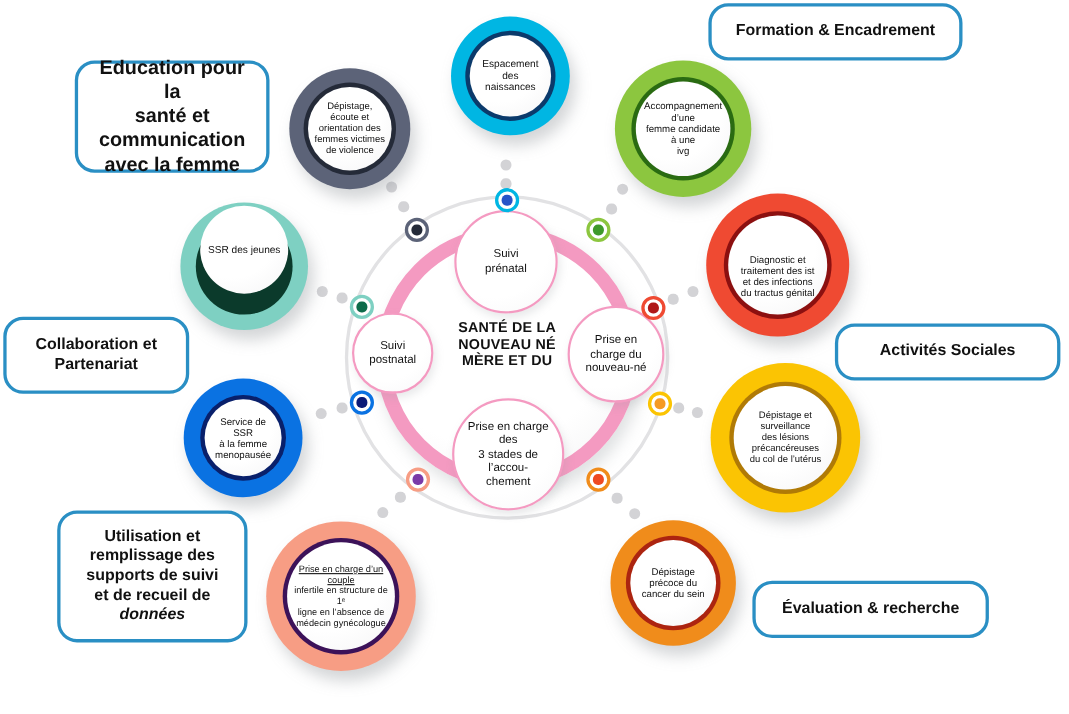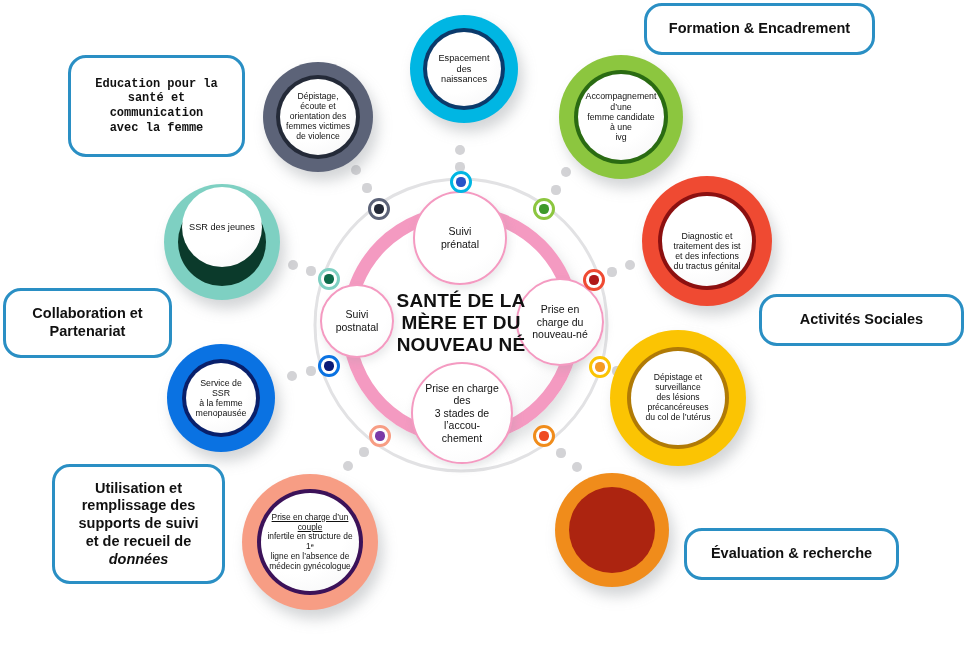--- a/index.html
+++ b/index.html
@@ -145,24 +145,24 @@
       </filter>
     </defs>
     <circle cx="461" cy="325" r="146" fill="none" stroke="#e2e2e4" stroke-width="3"></circle>
   </svg>
 
   <div class="hub-ring" style="left:342px; top:206px; width:238px; height:238px;
               border:13px solid #f49ac1;
               background: radial-gradient(circle at 42% 32%, #ffffff 62%, #f2f2f3 100%);
               box-shadow: 4px 8px 14px rgba(150,155,160,.30);"></div>
 
-  <div class="hub-title" style="left:371px; top:290px; width:180px; font-size:19px;">
+  <div class="hub-title" style="left:371px; top:290px; width:180px; font-size:13px;">
       <span style="display: block;">SANTÉ DE LA</span>
+      <span style="display: block;">NOUVEAU NÉ</span>
       <span style="display: block;">MÈRE ET DU</span>
-      <span style="display: block;">NOUVEAU NÉ</span>
     </div>
 
   <div id="dynamic">
       <div class="dotlet" style="left: 350.8px; top: 164.8px; width: 10.4px; height: 10.4px;"></div>
       <div class="dotlet" style="left: 362.4px; top: 183.4px; width: 9.2px; height: 9.2px;"></div>
       <div class="dotlet" style="left: 454.8px; top: 144.8px; width: 10.4px; height: 10.4px;"></div>
       <div class="dotlet" style="left: 455.4px; top: 162.4px; width: 9.2px; height: 9.2px;"></div>
       <div class="dotlet" style="left: 560.8px; top: 166.8px; width: 10.4px; height: 10.4px;"></div>
       <div class="dotlet" style="left: 551.4px; top: 185.4px; width: 9.2px; height: 9.2px;"></div>
       <div class="dotlet" style="left: 624.8px; top: 259.8px; width: 10.4px; height: 10.4px;"></div>
@@ -224,35 +224,42 @@
             <span style="display: block; margin-top: 20px;">Diagnostic et</span>
             <span style="display: block;">traitement des ist</span>
             <span style="display: block;">et des infections</span>
             <span style="display: block;">du tractus génital</span>
           </div>
         </div>
       </div>
       <div class="marker" style="left: 583px; top: 269px; width: 22px; height: 22px; border: 3.5px solid rgb(239, 74, 50);">
         <div class="marker-dot" style="background: rgb(176, 24, 24); width: 58%; height: 58%;"></div>
       </div>
-      <div class="sat" style="left: 610px; top: 330px; width: 136px; height: 136px; background: rgb(251, 196, 3); box-shadow: rgba(140, 145, 150, 0.38) 5px 9px 14px;">
+      <div class="sat" style="left: 646px; top: 330px; width: 136px; height: 136px; background: rgb(251, 196, 3); box-shadow: rgba(140, 145, 150, 0.38) 5px 9px 14px;">
         <div style="position: absolute; border-radius: 50%; left: 17px; top: 17px; width: 102px; height: 102px; background: rgb(176, 122, 6);"></div>
         <div class="sat-inner" style="left: 21px; top: 21px; width: 94px; height: 94px;">
           <div class="sat-label" style="font-size: 8.6px;">
             <span style="display: block;">Dépistage et surveillance</span>
             <span style="display: block;">des lésions précancéreuses</span>
             <span style="display: block;">du col de l’utérus</span>
           </div>
         </div>
       </div>
       <div class="marker" style="left: 589px; top: 356px; width: 22px; height: 22px; border: 3.5px solid rgb(251, 196, 3);">
         <div class="marker-dot" style="background: rgb(245, 154, 35); width: 58%; height: 58%;"></div>
       </div>
       <div class="sat" style="left: 555px; top: 473px; width: 114px; height: 114px; background: rgb(240, 140, 27); box-shadow: rgba(140, 145, 150, 0.38) 5px 9px 14px;">
         <div style="position: absolute; border-radius: 50%; left: 14px; top: 14px; width: 86px; height: 86px; background: rgb(172, 36, 16);"></div>
+        <div class="sat-inner" style="left: 18px; top: 18px; width: 78px; height: 78px;">
+          <div class="sat-label" style="font-size: 8.8px;">
+            <span style="display: block;">Dépistage</span>
+            <span style="display: block;">précoce du</span>
+            <span style="display: block;">cancer du sein</span>
+          </div>
+        </div>
       </div>
       <div class="marker" style="left: 533px; top: 425px; width: 22px; height: 22px; border: 3.5px solid rgb(240, 140, 27);">
         <div class="marker-dot" style="background: rgb(239, 74, 34); width: 58%; height: 58%;"></div>
       </div>
       <div class="sat" style="left: 242px; top: 474px; width: 136px; height: 136px; background: rgb(247, 157, 132); box-shadow: rgba(140, 145, 150, 0.38) 5px 9px 14px;">
         <div style="position: absolute; border-radius: 50%; left: 15px; top: 15px; width: 106px; height: 106px; background: rgb(60, 18, 89);"></div>
         <div class="sat-inner" style="left: 19px; top: 19px; width: 98px; height: 98px;">
           <div class="sat-label" style="font-size: 8.4px;">
             <span style="display: block; text-decoration: underline;">Prise en charge d’un couple</span>
             <span style="display: block;">infertile en structure de 1ᵉ</span>
@@ -308,21 +315,21 @@
           <span style="display: block;">chement</span>
         </div>
       </div>
       <div class="node" style="left: 320px; top: 284px; width: 74px; height: 74px; border: 2.5px solid rgb(244, 154, 193); box-shadow: rgba(150, 155, 160, 0.22) 2px 4px 8px;">
         <div class="node-label">
           <span style="display: block;">Suivi</span>
           <span style="display: block;">postnatal</span>
         </div>
       </div>
       <div class="callout" style="left: 68px; top: 55px; width: 177px; height: 102px; border-color: rgb(42, 143, 196);">
-        <div class="callout-label" style="font-size: 12px; font-family: Liberation Mono, monospace;">
+        <div class="callout-label" style="font-size: 18px;">
           <span style="display: block;">Education pour la</span>
           <span style="display: block;">santé et</span>
           <span style="display: block;">communication</span>
           <span style="display: block;">avec la femme</span>
         </div>
       </div>
       <div class="callout" style="left: 644px; top: 3px; width: 231px; height: 52px; border-color: rgb(42, 143, 196);">
         <div class="callout-label" style="font-size: 14.5px;">
           <span style="display: block;">Formation &amp; Encadrement</span>
         </div>

